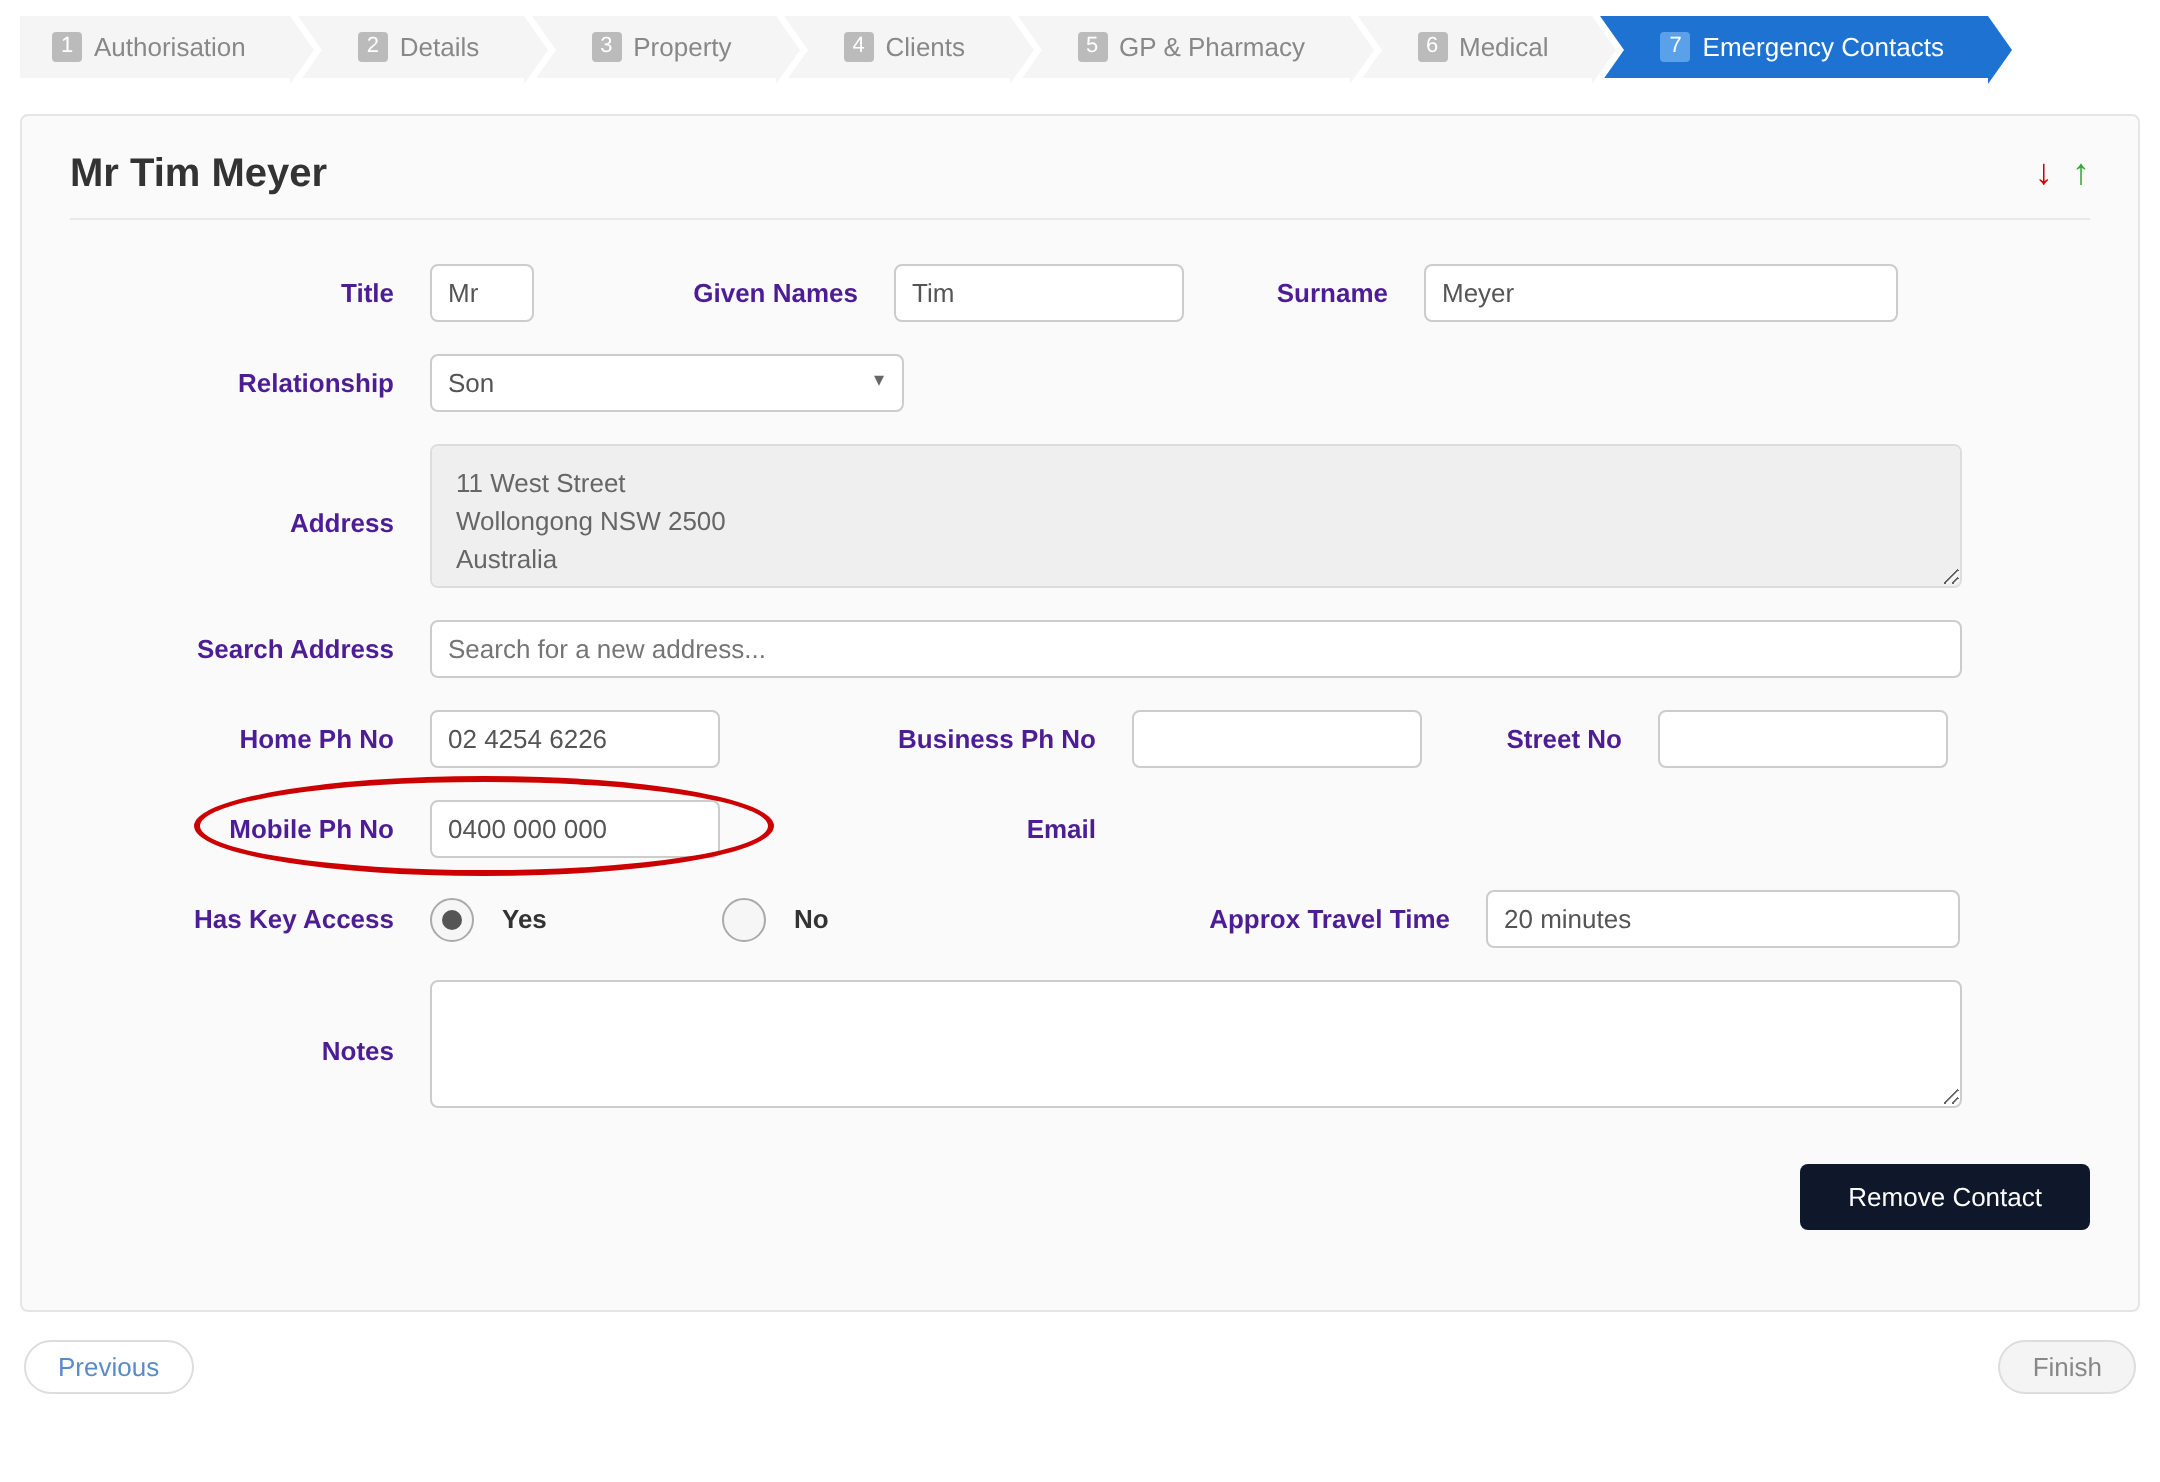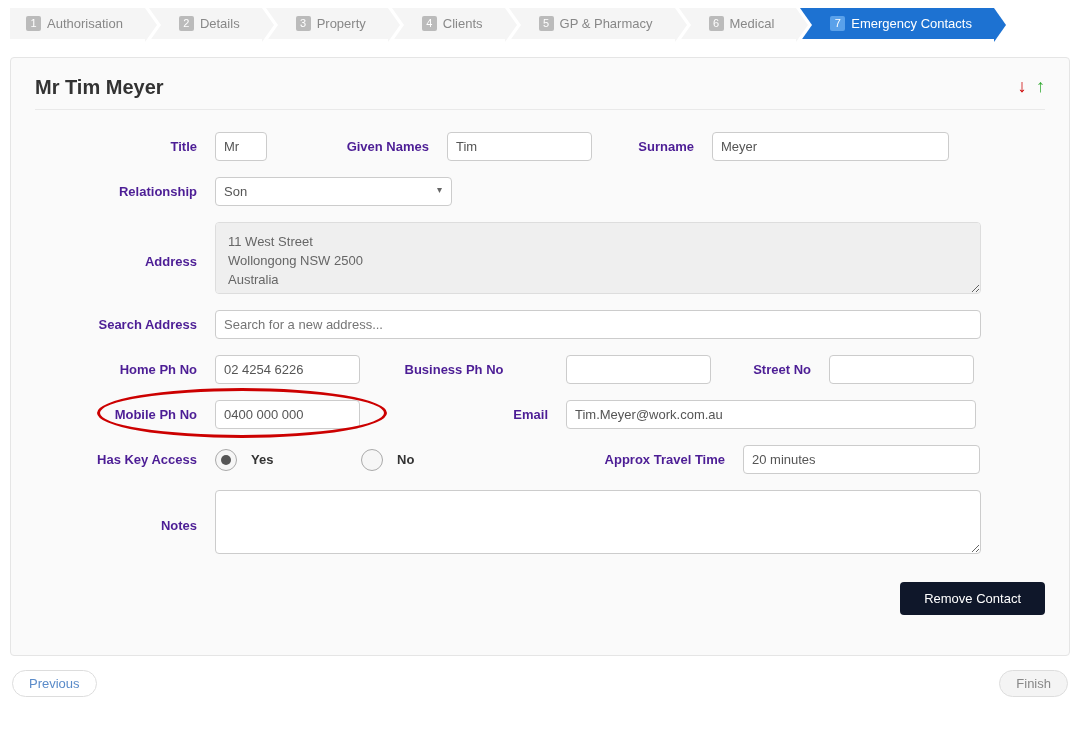--- a/index.html
+++ b/index.html
@@ -122,32 +122,31 @@
 
   <div class="form-row">
     <div class="label">Search Address</div>
     <input type="text" style="width: 766px;" placeholder="Search for a new address...">
   </div>
 
 
   <div class="form-row">
     <div class="label">Home Ph No</div>
     <input type="text" style="width: 145px;" value="02 4254 6226">
-    <div class="label" style="width:206px;text-align:center;">Business Ph No</div>
+    <div class="label" style="width:206px;">Business Ph No</div>
     <input type="text" style="width: 145px;" value="">
     <div class="label" style="width:118px;">Street No</div>
     <input type="text" style="width: 145px;" value="">
   </div>
 
   <div class="form-row" style="position:relative;">
     <div class="ring" style="left:62px; top:-12px;"></div>
     <div class="label">Mobile Ph No</div>
     <input type="text" style="width: 145px;" value="0400 000 000">
     <div class="label" style="width:206px;">Email</div>
-    <input type="text" style="width: 410px;" value="Tim.Meyer@work.com.au">
   </div>
 
   <div class="form-row">
     <div class="label">Has Key Access</div>
     <div style="display:flex; align-items:center; width:350px;">
       <span class="radio-outer">
           <span class="radio-inner"></span>
         </span>
       <span style="font-weight:bold; width:110px;">Yes</span>
       <span class="radio-outer"></span>

